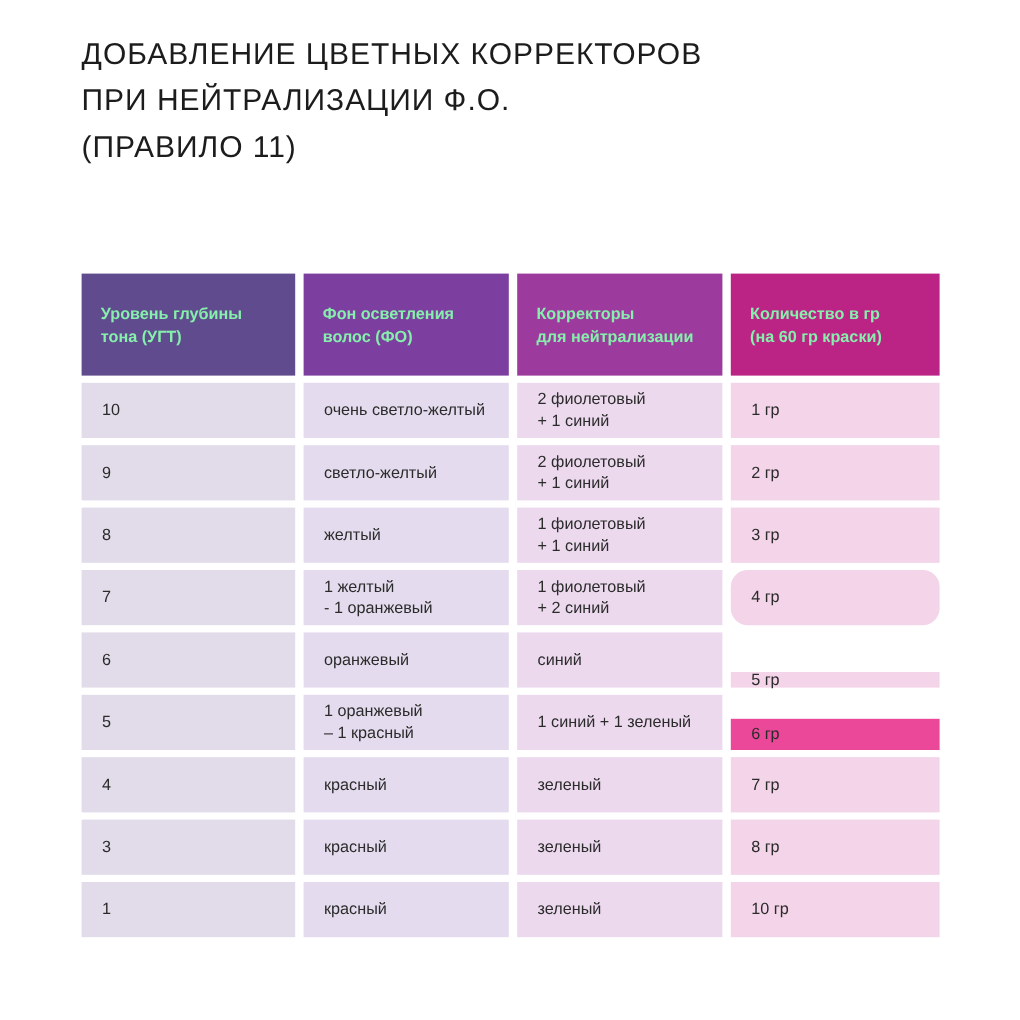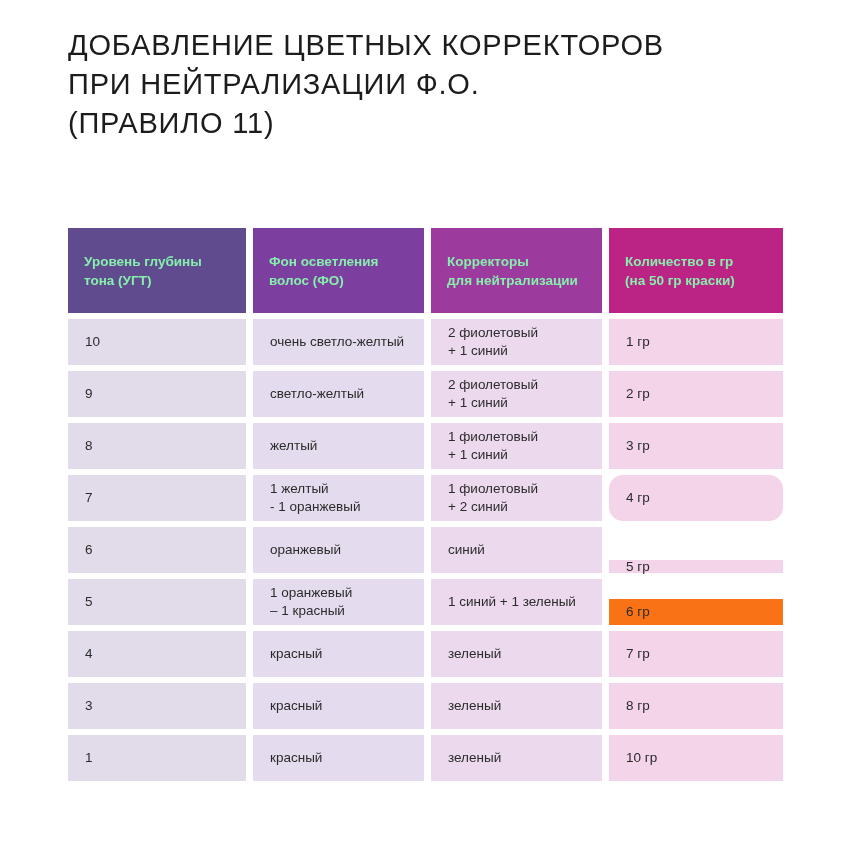--- a/index.html
+++ b/index.html
@@ -9,21 +9,21 @@
     font-family: "Liberation Sans", sans-serif;
     position: relative;
     overflow: hidden;
   }
   .canvas { position: absolute; inset: 0; background: #ffffff; }
   .title {
     position: absolute;
     left: 68px;
     top: 26px;
     width: 700px;
-    font-size: 29px;
+    font-size: 25px;
     font-weight: 400;
     line-height: 39px;
     letter-spacing: 0.8px;
     color: #1c1c1c;
     white-space: pre-line;
   }
   .table {
     position: absolute;
     left: 68px;
     top: 228px;
@@ -64,21 +64,21 @@
 
   <div class="table">
 
     <div class="hcell" style="background-color: rgb(95, 75, 142);">Уровень глубины
 тона (УГТ)</div>
     <div class="hcell" style="background-color: rgb(124, 63, 159);">Фон осветления
 волос (ФО)</div>
     <div class="hcell" style="background-color: rgb(156, 58, 158);">Корректоры
 для нейтрализации</div>
     <div class="hcell" style="background-color: rgb(187, 35, 133);">Количество в гр
-(на 50 гр краски)</div>
+(на 60 гр краски)</div>
 
     <div class="cell" style="background-color: rgb(226, 220, 234);">10</div>
     <div class="cell" style="background-color: rgb(228, 220, 238);">очень светло-желтый</div>
     <div class="cell" style="background-color: rgb(236, 217, 238);">2 фиолетовый
 + 1 синий</div>
     <div class="cell" style="background-color: rgb(243, 212, 232);">1 гр</div>
 
     <div class="cell" style="background-color: rgb(226, 220, 234);">9</div>
     <div class="cell" style="background-color: rgb(228, 220, 238);">светло-желтый</div>
     <div class="cell" style="background-color: rgb(236, 217, 238);">2 фиолетовый
@@ -100,21 +100,21 @@
 
     <div class="cell" style="background-color: rgb(226, 220, 234);">6</div>
     <div class="cell" style="background-color: rgb(228, 220, 238);">оранжевый</div>
     <div class="cell" style="background-color: rgb(236, 217, 238);">синий</div>
     <div class="cell" style="background-color: rgb(243, 212, 232); margin-top: 33px;">5 гр</div>
 
     <div class="cell" style="background-color: rgb(226, 220, 234);">5</div>
     <div class="cell" style="background-color: rgb(228, 220, 238);">1 оранжевый
 – 1 красный</div>
     <div class="cell" style="background-color: rgb(236, 217, 238);">1 синий + 1 зеленый</div>
-    <div class="cell" style="background-color: #f97316; margin-top: 20px;">6 гр</div>
+    <div class="cell" style="background-color: #ec4899; margin-top: 20px;">6 гр</div>
 
     <div class="cell" style="background-color: rgb(226, 220, 234);">4</div>
     <div class="cell" style="background-color: rgb(228, 220, 238);">красный</div>
     <div class="cell" style="background-color: rgb(236, 217, 238);">зеленый</div>
     <div class="cell" style="background-color: rgb(243, 212, 232);">7 гр</div>
 
     <div class="cell" style="background-color: rgb(226, 220, 234);">3</div>
     <div class="cell" style="background-color: rgb(228, 220, 238);">красный</div>
     <div class="cell" style="background-color: rgb(236, 217, 238);">зеленый</div>
     <div class="cell" style="background-color: rgb(243, 212, 232);">8 гр</div>

